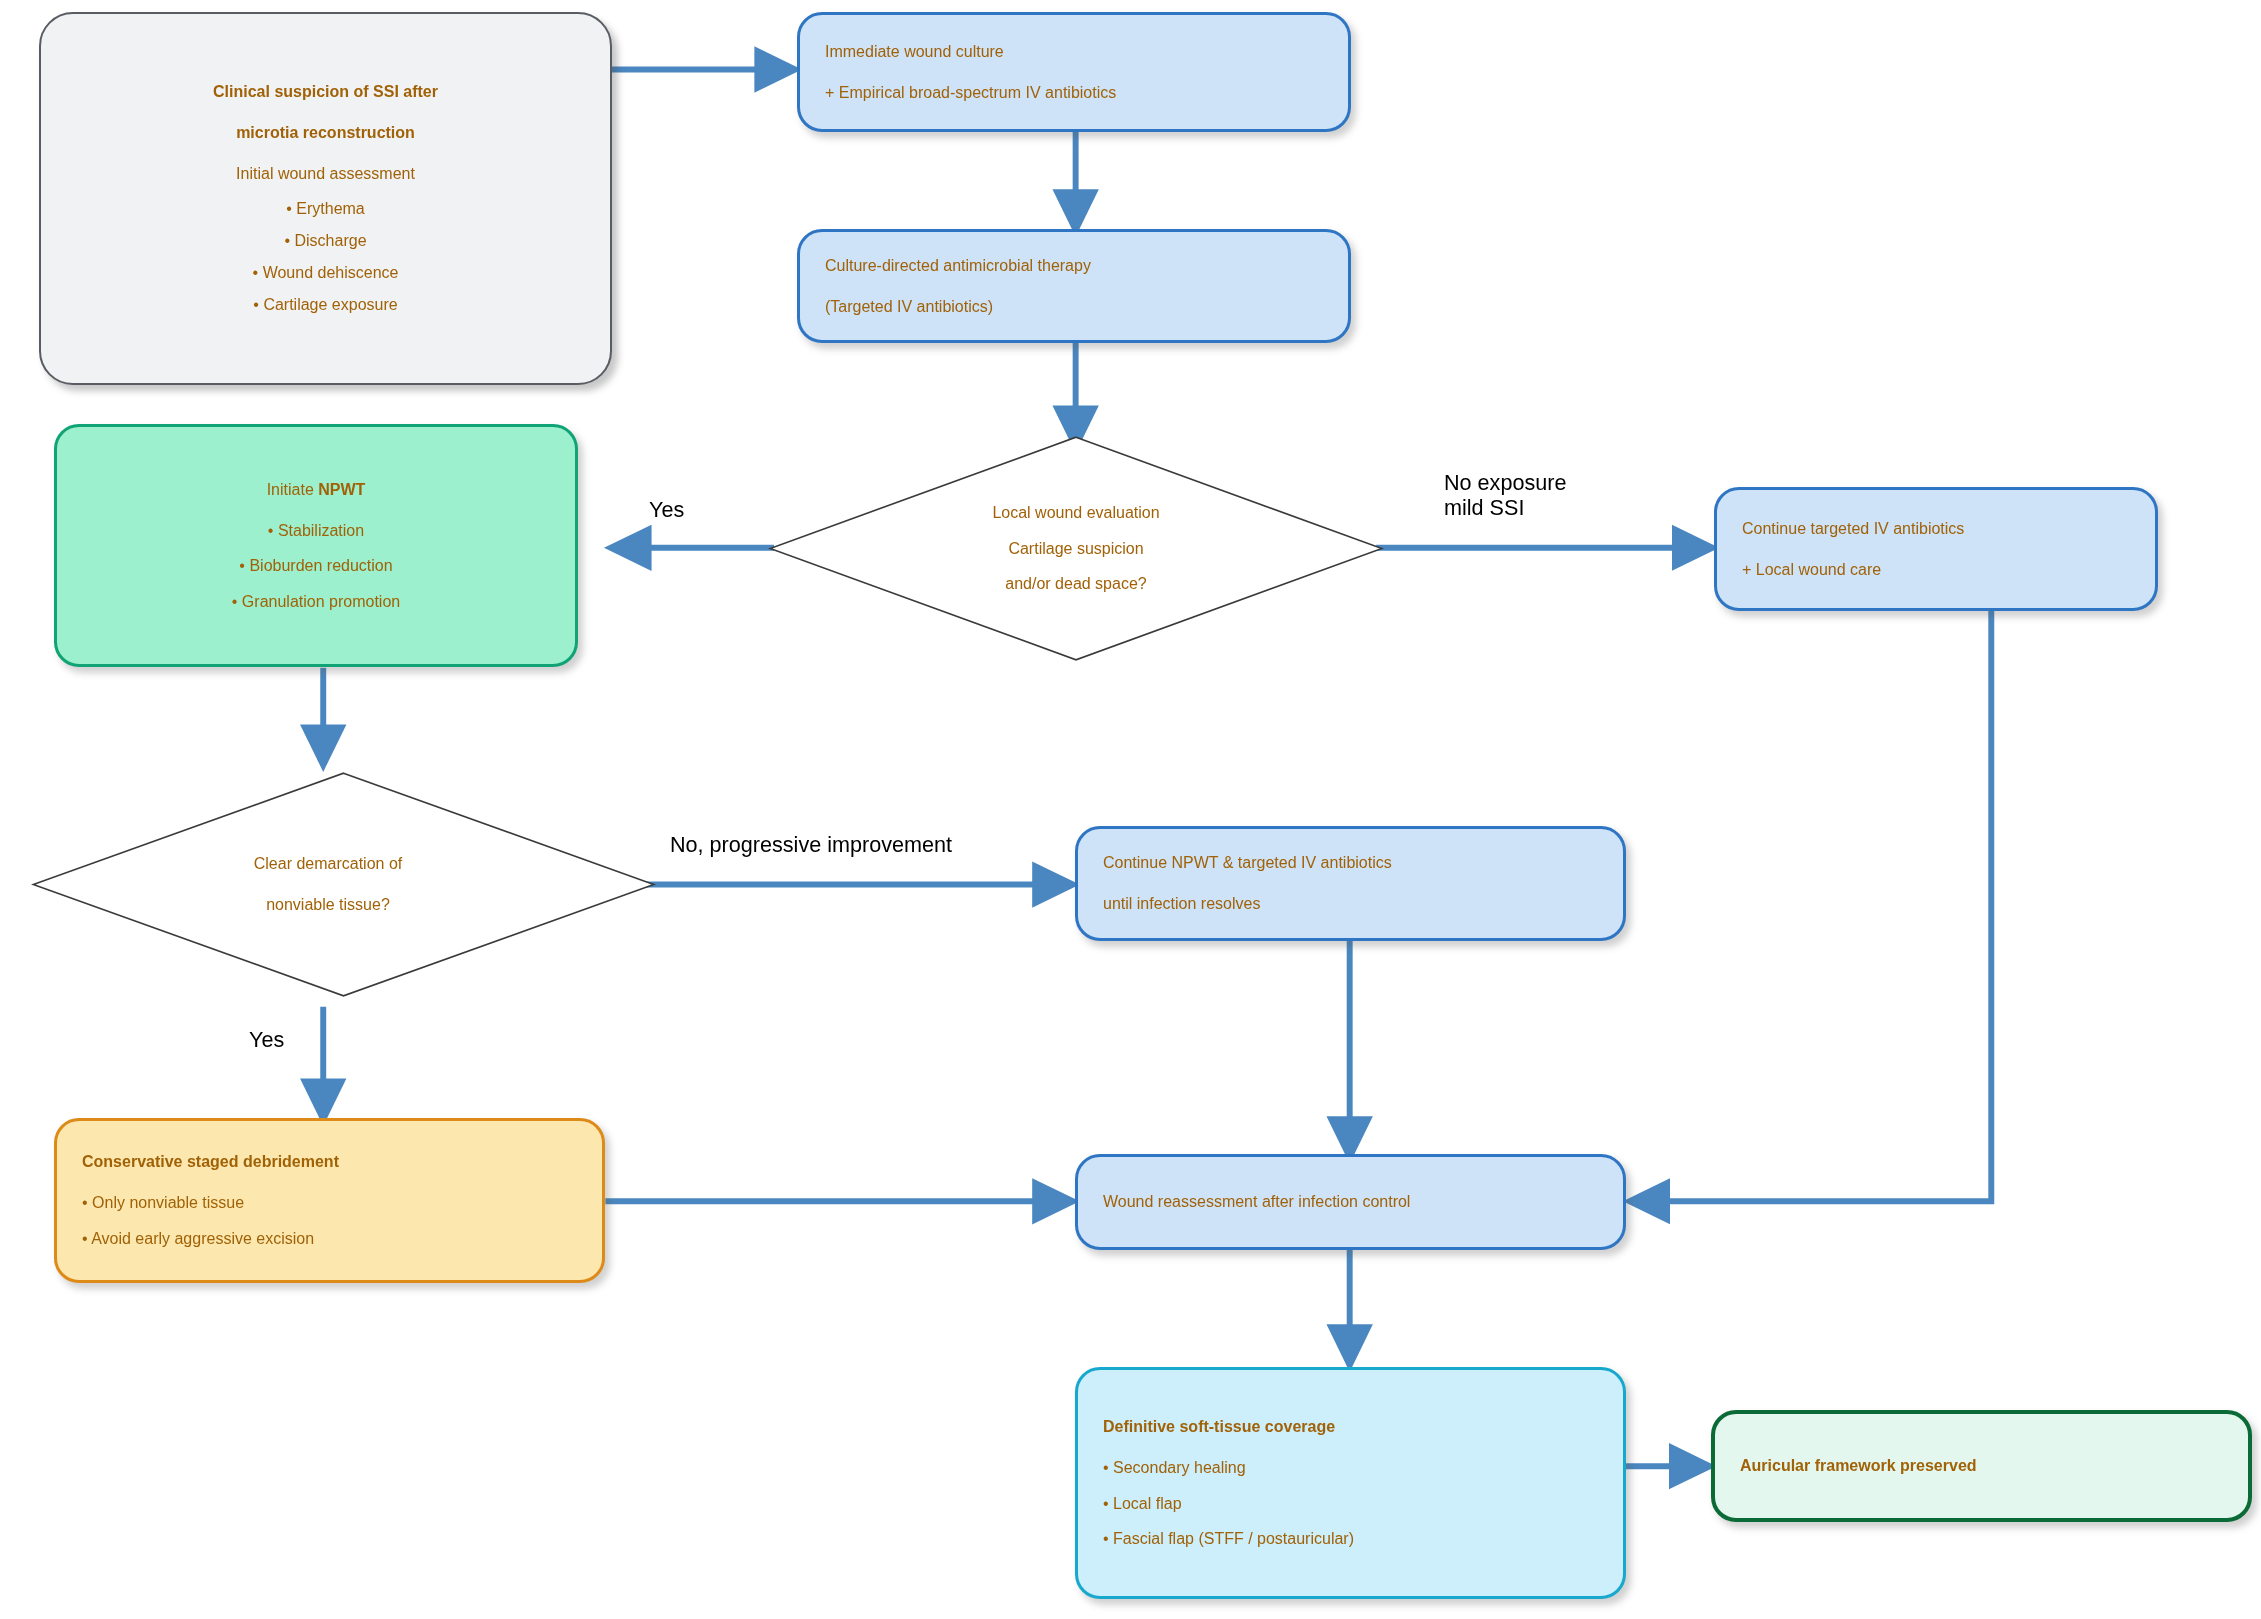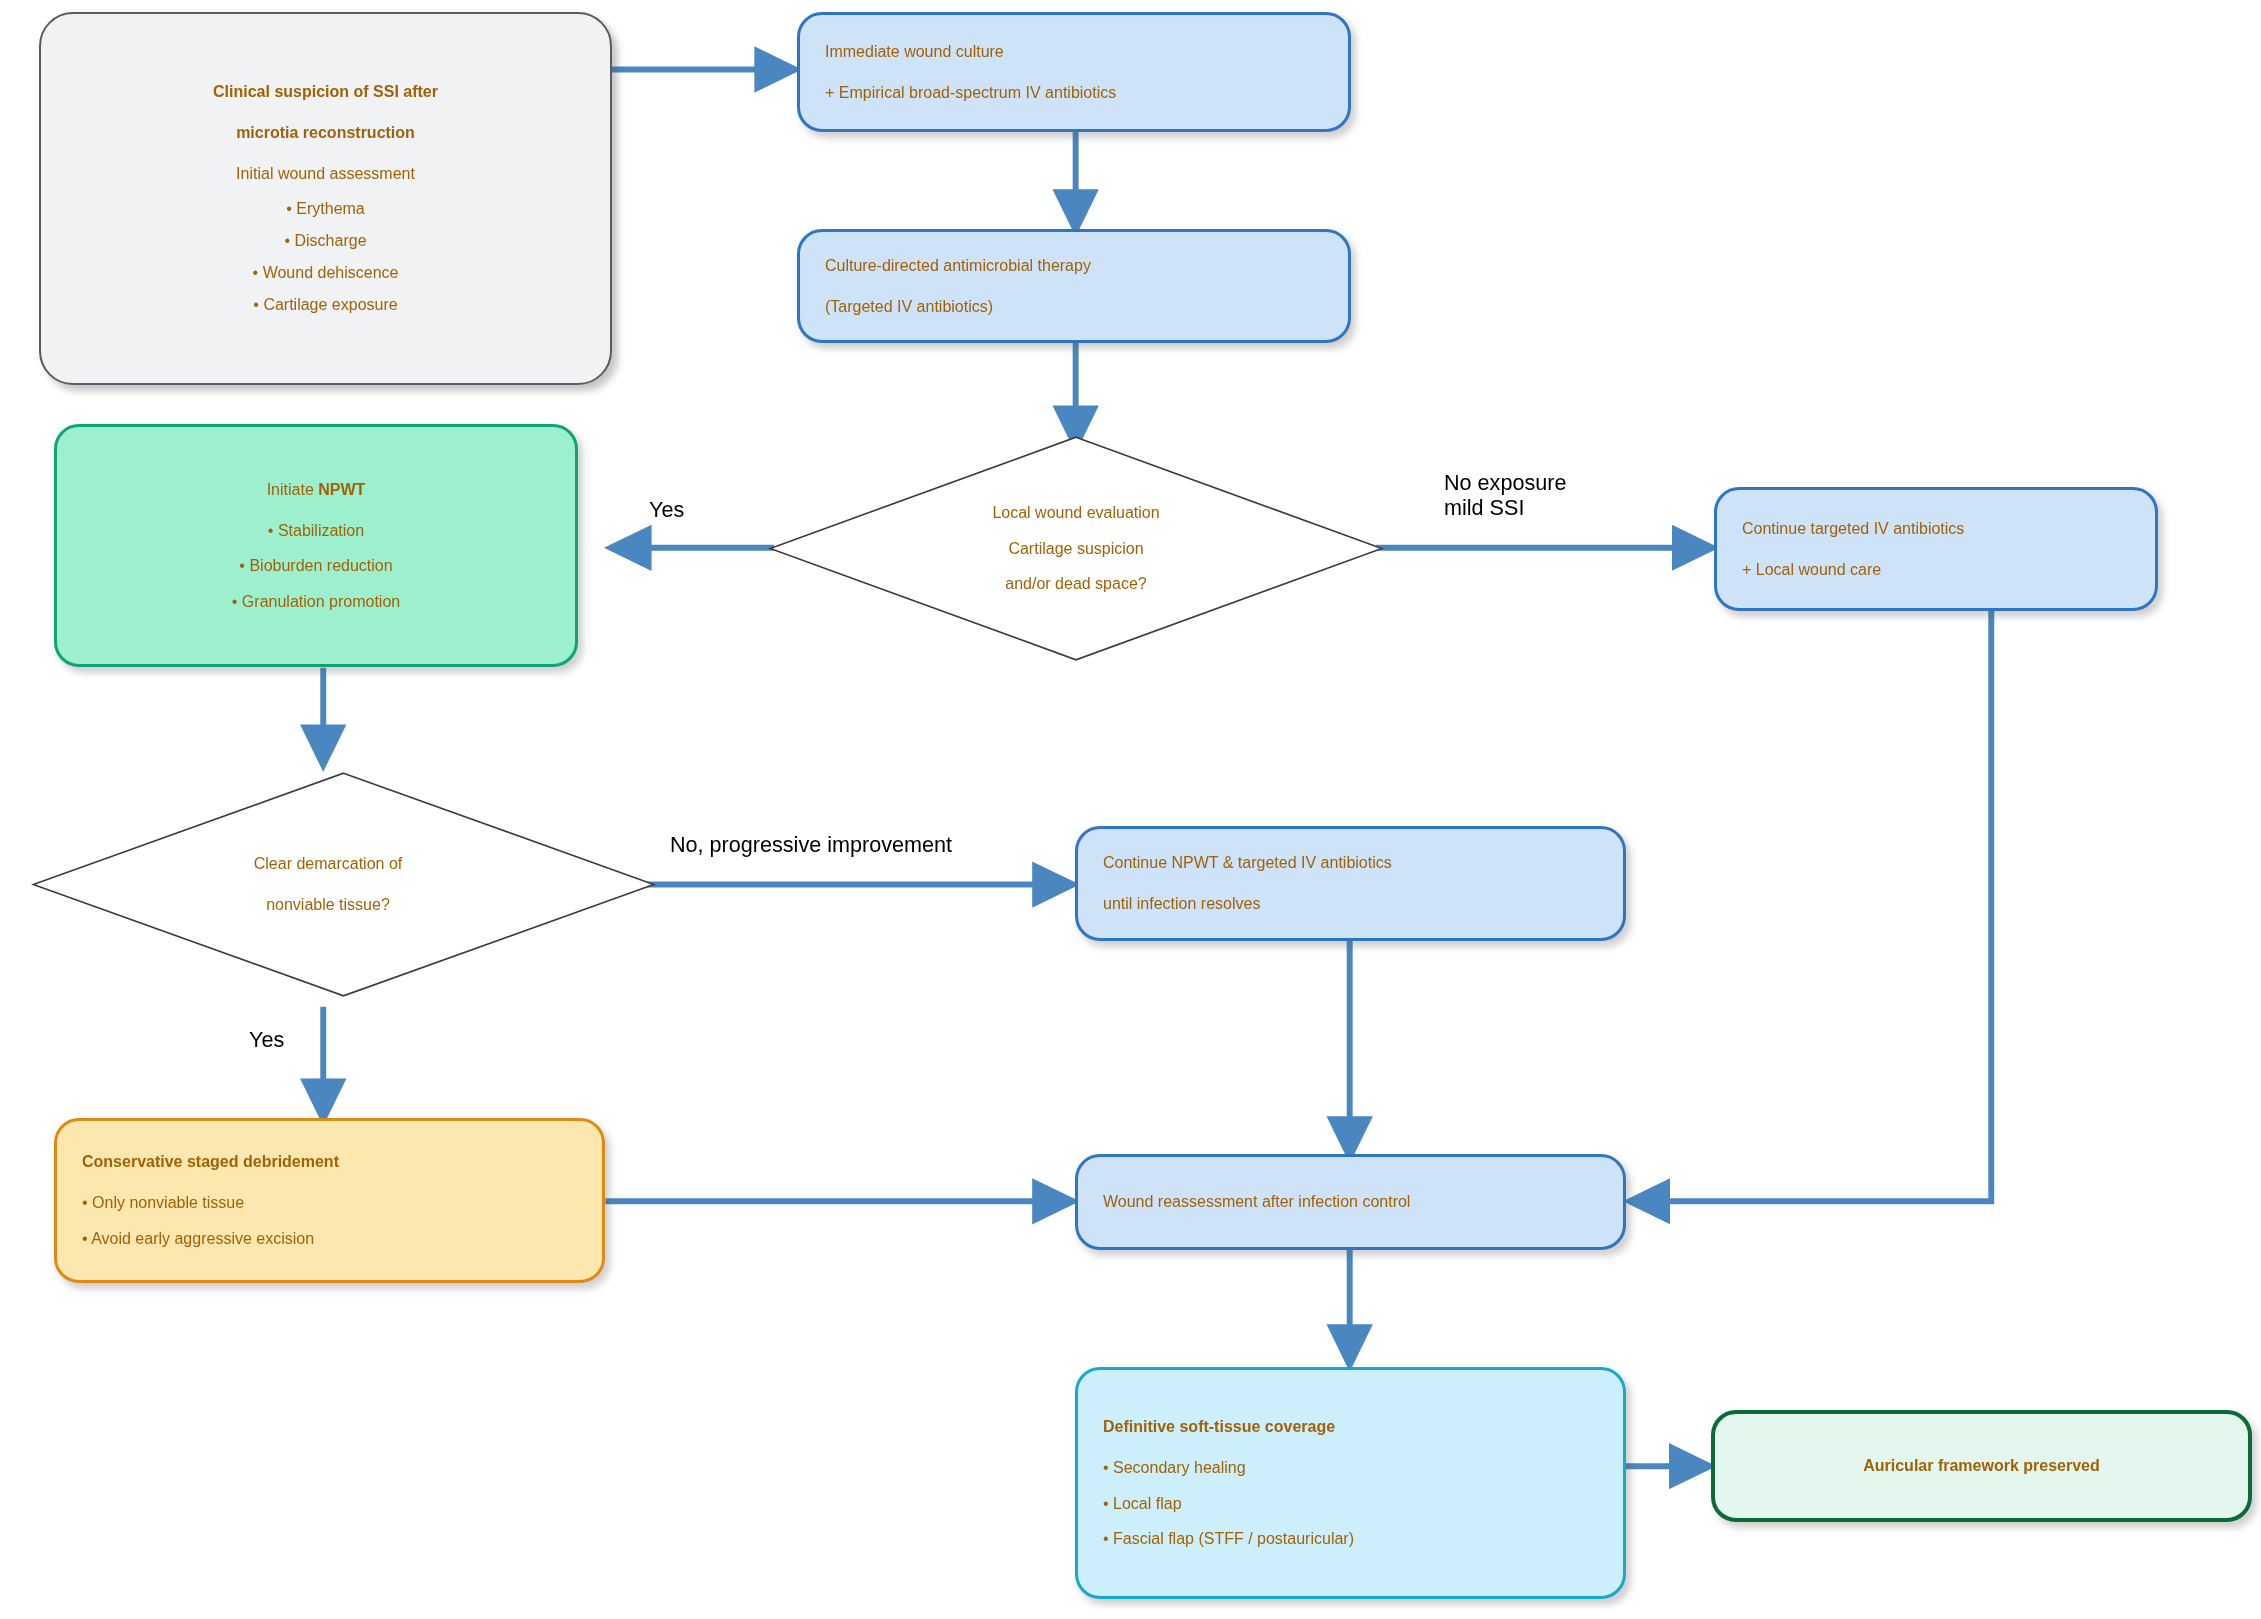--- a/index.html
+++ b/index.html
@@ -207,21 +207,21 @@
   <div class="node rbox box-cyan" style="left:1075px;top:1367px;width:551px;height:232px;">
     <span class="t b line">Definitive soft-tissue coverage</span>
     <div class="sp-lg"></div>
     <span class="t line">• Secondary healing</span>
     <div class="sp-md"></div>
     <span class="t line">• Local flap</span>
     <div class="sp-md"></div>
     <span class="t line">• Fascial flap (STFF / postauricular)</span>
   </div>
 
-  <div class="node rbox box-outcome" style="left:1711px;top:1410px;width:541px;height:112px;align-items:center;">
+  <div class="node rbox box-outcome" style="left:1711px;top:1410px;width:541px;height:112px;">
     <span class="t b line">Auricular framework preserved</span>
   </div>
 
   <div class="elabel" style="left:649px;top:497px;">Yes</div>
 
   <div class="elabel" style="left:1444px;top:470px;">
     <div>No exposure</div>
     <div>mild SSI</div>
   </div>
 

